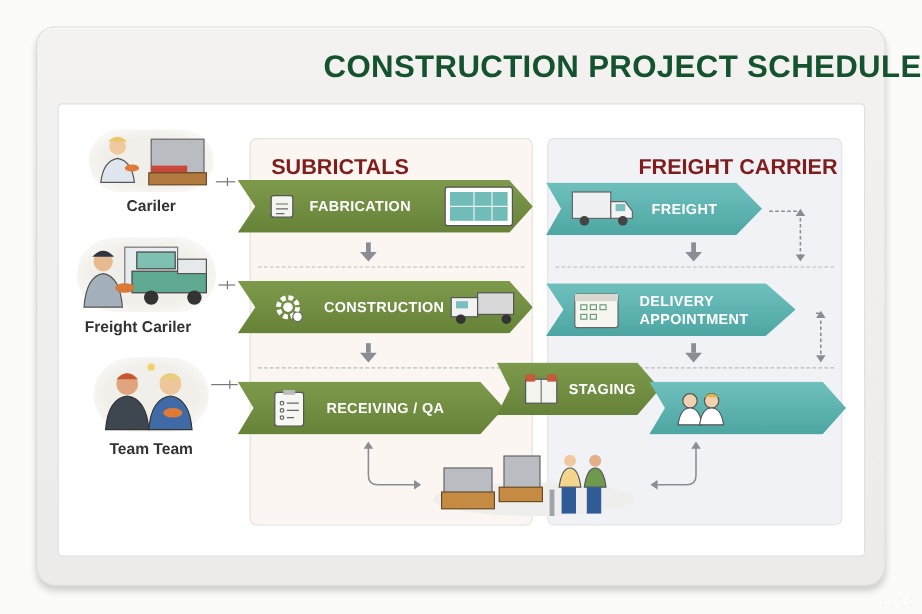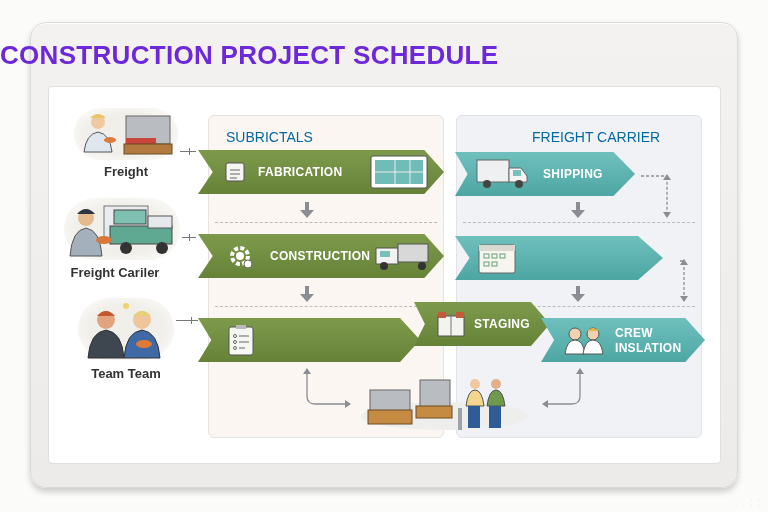--- a/index.html
+++ b/index.html
@@ -11,34 +11,34 @@
   }
   .frame {
     position: absolute; left: 30px; top: 22px; width: 708px; height: 466px;
     background: linear-gradient(#f3f2f1, #ecebea);
     border: 1px solid #dcdad8;
     border-radius: 16px;
     box-shadow: 0 4px 6px rgba(0,0,0,0.18), inset 0 1px 0 #fff;
   }
   .title {
     position: absolute; left: 0; right: 0; top: 40px;
-    text-align: left; font-size: 26px; font-weight: bold;
-    color: #6d28d9; letter-spacing: 0.3px;
+    text-align: right; font-size: 26px; font-weight: bold;
+    color: #14532d; letter-spacing: 0.3px;
   }
   .panel {
     position: absolute; left: 48px; top: 86px; width: 673px; height: 378px;
     background: #ffffff; border: 1px solid #e2e0de; border-radius: 4px;
   }
   .lane {
     position: absolute; border: 1px solid #e6e2dd; border-radius: 6px;
   }
   .lane-sub { left: 208px; top: 115px; width: 236px; height: 323px; background: #fbf6f1; }
   .lane-frt { left: 456px; top: 115px; width: 246px; height: 323px; background: #f1f2f6; border-color: #e1e3ea; }
   .lane-title {
-    position: absolute; font-size: 14px; font-weight: normal; color: #0369a1;
+    position: absolute; font-size: 18px; font-weight: bold; color: #7f1d1d;
   }
   .dash {
     position: absolute; height: 0; border-top: 1.5px dashed #b9b9bd;
   }
   .chev {
     position: absolute; height: 44px; display: flex; align-items: center;
     color: #fff; font-weight: bold; font-size: 12px; letter-spacing: 0.3px;
     box-shadow: 0 2px 2px rgba(0,0,0,0.12);
   }
   .green { background: linear-gradient(#7d9a4c, #668238); }
@@ -82,21 +82,21 @@
   <svg width="104" height="52" viewBox="0 0 104 52">
     <circle cx="24" cy="14" r="7" fill="#f0c9a0"></circle>
     <path d="M16 10 q8 -8 16 0 z" fill="#e8c66a"></path>
     <path d="M10 44 q2 -18 14 -20 q12 2 14 20 z" fill="#dfe6ee" stroke="#555" stroke-width="1"></path>
     <ellipse cx="36" cy="32" rx="6" ry="3" fill="#e07a3a"></ellipse>
     <rect x="52" y="8" width="44" height="28" fill="#b9bcc0" stroke="#666" stroke-width="1"></rect>
     <rect x="52" y="30" width="30" height="6" fill="#c9463c"></rect>
     <rect x="50" y="36" width="48" height="10" fill="#b27a3f" stroke="#6b4a24" stroke-width="1"></rect>
   </svg>
 </div>
-<div class="actor" style="left:66px;top:164px;">Freight</div>
+<div class="actor" style="left:66px;top:164px;">Cariler</div>
 <div class="connector" style="left:180px;top:151px;width:16px;"></div>
 
 <div class="actor-img" style="left:64px;top:198px;width:116px;height:62px;">
   <svg width="116" height="62" viewBox="0 0 116 62">
     <rect x="40" y="8" width="44" height="36" fill="#e9ecef" stroke="#777"></rect>
     <rect x="50" y="12" width="32" height="14" fill="#7ec0b2" stroke="#444"></rect>
     <rect x="46" y="28" width="62" height="18" fill="#5fa992" stroke="#444"></rect>
     <rect x="84" y="18" width="24" height="12" fill="#e5e9ec" stroke="#555"></rect>
     <circle cx="62" cy="50" r="6" fill="#333"></circle>
     <circle cx="98" cy="50" r="6" fill="#333"></circle>
@@ -147,21 +147,21 @@
 <div class="chev teal" style="left:455px;top:152px;width:180px;clip-path:polygon(0 0,88% 0,100% 50%,88% 100%,0 100%,7% 50%);">
   <span style="position:absolute;left:20px;top:6px;">
     <svg width="56" height="32" viewBox="0 0 56 32">
         <rect x="2" y="2" width="32" height="22" fill="#eef0f1" stroke="#666"></rect>
         <path d="M34 10 h12 l6 8 v6 h-18 z" fill="#f4f4f4" stroke="#666"></path>
         <rect x="38" y="12" width="8" height="6" fill="#7bbfbd"></rect>
         <circle cx="12" cy="26" r="4" fill="#444"></circle>
         <circle cx="44" cy="26" r="4" fill="#444"></circle>
       </svg>
   </span>
-  <span class="lbl" style="position:absolute;left:88px;">SHIPPING</span>
+  <span class="lbl" style="position:absolute;left:88px;">FREIGHT</span>
 </div>
 
 <div class="chev green" style="left:198px;top:234px;width:246px;clip-path:polygon(0 0,92% 0,100% 50%,92% 100%,0 100%,6% 50%);">
   <span style="position:absolute;left:30px;top:10px;">
     <svg width="26" height="26" viewBox="0 0 26 26">
         <circle cx="12" cy="12" r="8" fill="none" stroke="#fff" stroke-width="4" stroke-dasharray="4 2.3"></circle>
         <circle cx="12" cy="12" r="4" fill="#fff"></circle>
         <circle cx="20" cy="20" r="4" fill="#fff" stroke="#666"></circle>
       </svg>
   </span>
@@ -182,38 +182,43 @@
         <rect x="2" y="4" width="36" height="28" rx="2" fill="#f6f5f0" stroke="#666"></rect>
         <rect x="2" y="4" width="36" height="6" fill="#d9d9d2"></rect>
         <g fill="none" stroke="#6b9f79">
           <rect x="7" y="13" width="5" height="4"></rect>
           <rect x="15" y="13" width="5" height="4"></rect>
           <rect x="23" y="13" width="5" height="4"></rect>
           <rect x="7" y="21" width="5" height="4"></rect>
           <rect x="15" y="21" width="5" height="4"></rect>
         </g>
       </svg>
+  </span>
+  <span class="lbl" style="position:absolute;left:78px;top:8px;">
+    <span style="display:block">DELIVERY</span>
+    <span style="display:block">APPOINTMENT</span>
   </span>
 </div>
 
 <div class="chev green" style="left:198px;top:318px;width:222px;clip-path:polygon(0 0,91% 0,100% 50%,91% 100%,0 100%,6% 50%);">
   <span style="position:absolute;left:28px;top:6px;">
     <svg width="30" height="32" viewBox="0 0 30 32">
         <rect x="3" y="3" width="24" height="28" rx="2" fill="#f6f6f2" stroke="#555"></rect>
         <rect x="10" y="1" width="10" height="4" fill="#bbb"></rect>
         <g stroke="#666">
           <circle cx="9" cy="12" r="1.5" fill="none"></circle>
           <line x1="13" y1="12" x2="23" y2="12"></line>
           <circle cx="9" cy="18" r="1.5" fill="none"></circle>
           <line x1="13" y1="18" x2="23" y2="18"></line>
           <circle cx="9" cy="24" r="1.5" fill="none"></circle>
           <line x1="13" y1="24" x2="19" y2="24"></line>
         </g>
       </svg>
   </span>
+  <span class="lbl" style="position:absolute;left:74px;">RECEIVING / QA</span>
 </div>
 <div class="chev green" style="left:414px;top:302px;width:136px;clip-path:polygon(0 0,86% 0,100% 50%,86% 100%,0 100%,8% 50%);">
   <span style="position:absolute;left:22px;top:8px;">
     <svg width="30" height="28" viewBox="0 0 30 28">
         <rect x="2" y="6" width="26" height="20" fill="#f3f3f0" stroke="#555"></rect>
         <rect x="2" y="2" width="8" height="6" fill="#c45a3a"></rect>
         <rect x="20" y="2" width="8" height="6" fill="#c45a3a"></rect>
         <line x1="15" y1="4" x2="15" y2="26" stroke="#777"></line>
       </svg>
   </span>
@@ -221,24 +226,20 @@
 </div>
 <div class="chev teal" style="left:541px;top:318px;width:164px;clip-path:polygon(0 0,88% 0,100% 50%,88% 100%,0 100%,8% 50%);">
   <span style="position:absolute;left:22px;top:6px;">
     <svg width="44" height="32" viewBox="0 0 44 32">
         <circle cx="12" cy="10" r="6" fill="#f1d2b0" stroke="#555"></circle>
         <path d="M2 30 q2 -14 10 -14 q8 0 10 14 z" fill="#fff" stroke="#555"></path>
         <circle cx="30" cy="10" r="6" fill="#f1d2b0" stroke="#555"></circle>
         <path d="M24 7 q6 -6 12 0 z" fill="#e3b54c"></path>
         <path d="M20 30 q2 -14 10 -14 q8 0 10 14 z" fill="#fff" stroke="#555"></path>
       </svg>
-  </span>
-  <span class="lbl" style="position:absolute;left:74px;top:8px;">
-    <span style="display:block">CREW</span>
-    <span style="display:block">INSLATION</span>
   </span>
 </div>
 
 <svg style="position:absolute;left:0;top:0;" width="768" height="512">
   <g fill="#8a8d93" stroke="none">
     <rect x="305" y="202" width="4" height="8"></rect>
       <polygon points="300,210 314,210 307,218"></polygon>
     <rect x="576" y="202" width="4" height="8"></rect>
       <polygon points="571,210 585,210 578,218"></polygon>
     <rect x="305" y="286" width="4" height="8"></rect>

